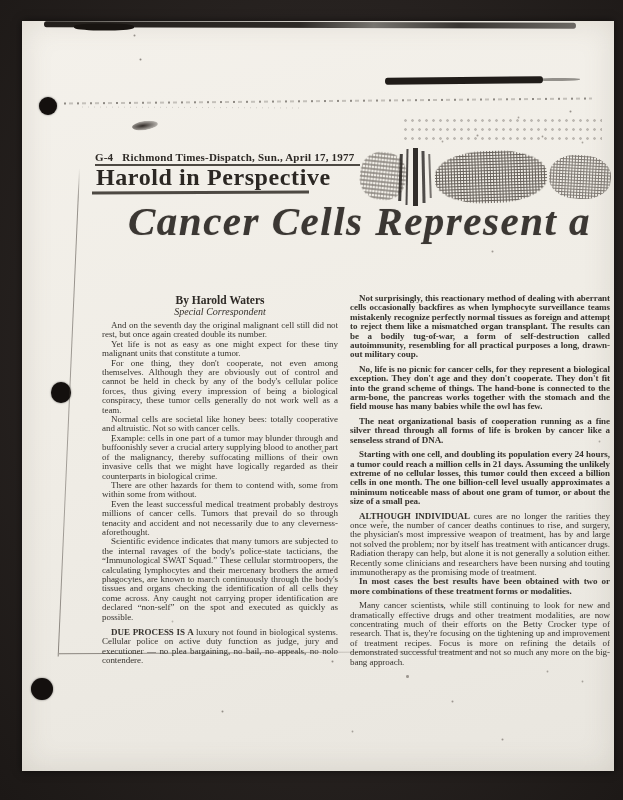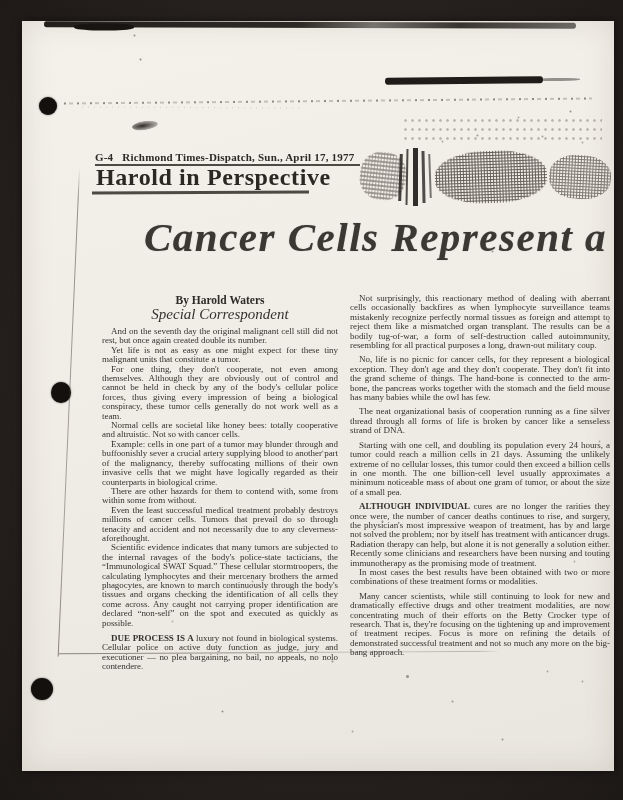--- a/index.html
+++ b/index.html
@@ -57,30 +57,30 @@
     560px 660px 0 .4px rgba(60,52,45,.4), 150px 600px 0 .4px rgba(60,52,45,.3),
     95px 520px 0 .4px rgba(60,52,45,.3), 552px 540px 0 .4px rgba(60,52,45,.35),
     400px 370px 0 .3px rgba(60,52,45,.3), 577px 420px 0 .4px rgba(60,52,45,.35),
     130px 340px 0 .3px rgba(60,52,45,.3), 385px 655px 0 1px rgba(60,52,45,.45);}
   
   .masthead{position:absolute;left:73px;top:130px;font-size:11px;font-weight:bold;color:#2e2a26;
     border-bottom:2px solid rgba(48,43,38,.85);padding:0 6px 1px 0;letter-spacing:.2px;white-space:nowrap;}
   .masthead .pageno{margin-right:9px;}
   .column-title{position:absolute;left:74px;top:143px;font-size:24px;font-weight:bold;color:#2b2723;letter-spacing:.6px;white-space:nowrap;}
   .title-rule{position:absolute;left:70px;top:170px;width:217px;height:3px;background:rgba(48,43,38,.85);transform:rotate(-.2deg);}
-  .headline{position:absolute;left:106px;top:176px;margin:16px;font-size:41px;font-weight:bold;font-style:italic;
+  .headline{position:absolute;left:106px;top:176px;margin:0;font-size:41px;font-weight:bold;font-style:italic;
     color:#3b3733;letter-spacing:1.5px;white-space:nowrap;text-shadow:0 0 1px rgba(59,55,51,.4);}
   .columns{position:absolute;left:80px;top:233px;width:508px;display:flex;gap:12px;color:#36332e;margin-top:40px;}
   .col-left{width:236px;flex:0 0 236px;}
   .col-right{flex:1;}
   .byline{font-size:11.5px;font-weight:bold;text-align:center;color:#2e2a26;}
-  .byline-role{font-size:15px;font-style:italic;text-align:center;margin-bottom:4px;color:#35312c;}
+  .byline-role{font-size:10px;font-style:italic;text-align:center;margin-bottom:4px;color:#35312c;}
   .columns p{margin:0;font-size:9px;line-height:9.4px;text-align:justify;text-indent:9px;letter-spacing:-.05px;}
   .columns p.gap-above{margin-top:6px;}
-  .columns p.gap-below{margin-bottom:5px;}
+  .columns p.gap-below{margin-bottom:5px;font-weight:bold;}
   .columns p strong{font-weight:bold;}
 </style>
 </head>
 <body>
 
 <div class="stage">
   <div class="paper">
 
     <div class="top-strip"></div>
     <div class="punch-hole hole-1"></div>

